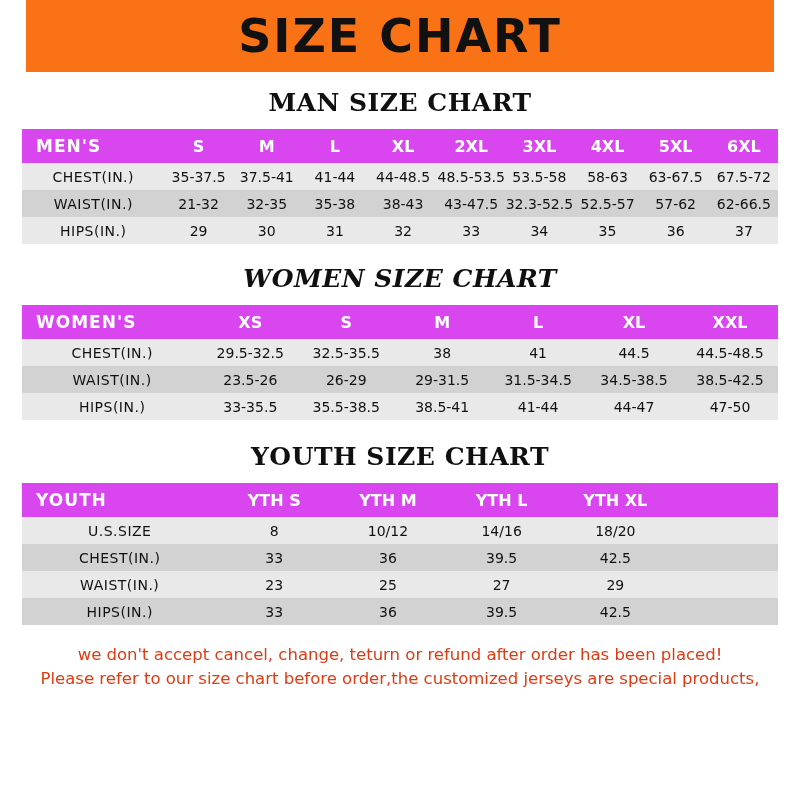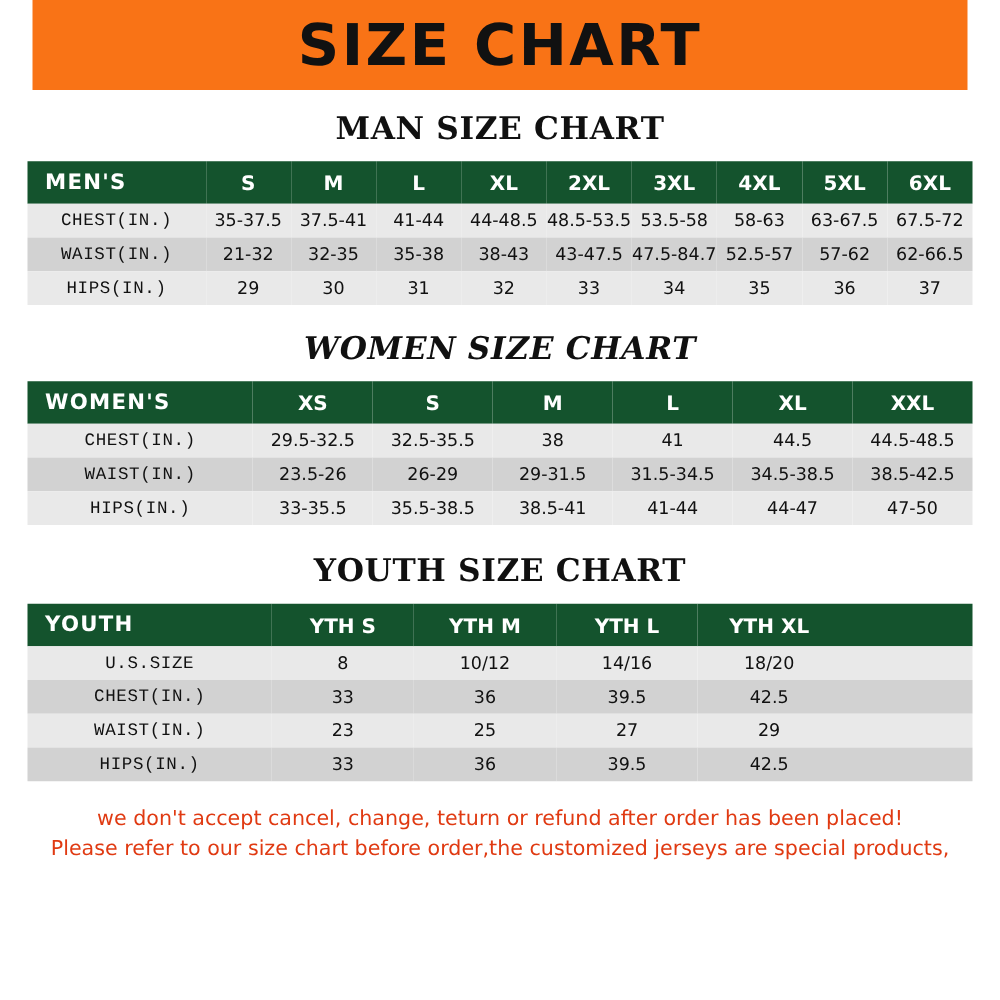--- a/index.html
+++ b/index.html
@@ -72,21 +72,21 @@
   }
   table.size-table th,
   table.size-table td {
     text-align: center;
     font-family: "DejaVu Sans", sans-serif;
     color: #111111;
     padding: 0;
   }
   
   table.size-table thead tr {
-    background: #14532d;
+    background: #d946ef;
   }
   table.size-table thead th {
     color: #ffffff;
     font-weight: bold;
     height: 34px;
     font-size: 16px;
   }
   table.size-table thead th.rowhead {
     text-align: left;
     padding-left: 14px;
@@ -94,21 +94,20 @@
     letter-spacing: 1px;
   }
   table.size-table tbody td {
     height: 27px;
     font-size: 14px;
   }
   table.size-table tbody td.rowhead {
     font-size: 14px;
     letter-spacing: 0.5px;
     text-align: center;
-    font-family: Liberation Mono, monospace;
   }
   tr.band-light { background: #e9e9e9; }
   tr.band-dark  { background: #d2d2d2; }
 
   
   .men-table thead th { font-size: 14px; }
   .men-table thead th.rowhead { font-size: 17px; }
   .men-table tbody td { font-size: 12.5px; }
   .men-table tbody td.rowhead { font-size: 12.5px; }
 
@@ -172,21 +171,21 @@
           <td>63-67.5</td>
           <td>67.5-72</td>
         </tr>
         <tr class="band-dark">
           <td class="rowhead">WAIST(IN.)</td>
           <td>21-32</td>
           <td>32-35</td>
           <td>35-38</td>
           <td>38-43</td>
           <td>43-47.5</td>
-          <td>47.5-84.7</td>
+          <td>32.3-52.5</td>
           <td>52.5-57</td>
           <td>57-62</td>
           <td>62-66.5</td>
         </tr>
         <tr class="band-light">
           <td class="rowhead">HIPS(IN.)</td>
           <td>29</td>
           <td>30</td>
           <td>31</td>
           <td>32</td>

